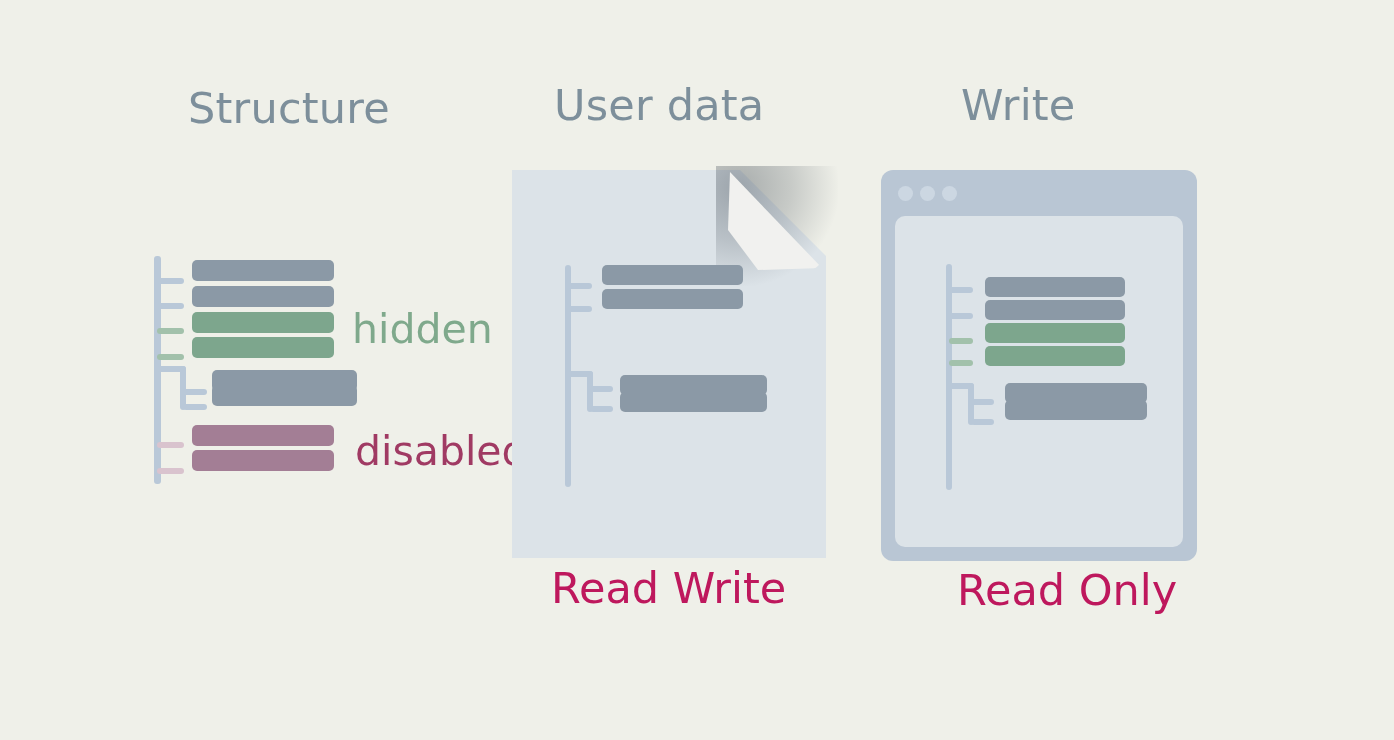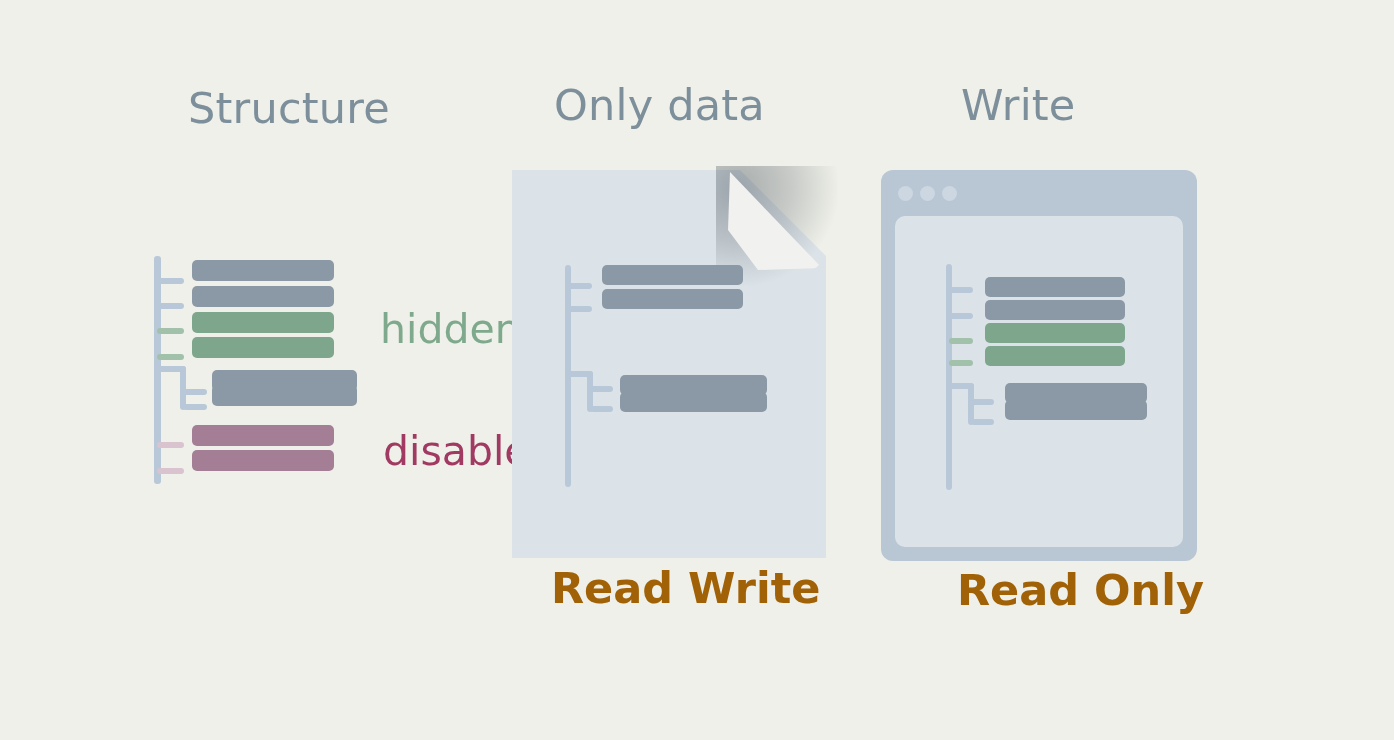--- a/index.html
+++ b/index.html
@@ -22,22 +22,22 @@
     font-size: 43px;
     font-weight: 400;
     color: #7d8f9b;
     letter-spacing: 0.2px;
     white-space: nowrap;
     text-align: center;
   }
   .col-caption {
     position: absolute;
     font-size: 43px;
-    font-weight: 700;
-    color: #a16207;
+    font-weight: 400;
+    color: #be185d;
     white-space: nowrap;
     text-align: left;
   }
 
   
   .trunk {
     position: absolute;
     background: #b9c8d8;
     border-radius: 3px;
   }
@@ -55,21 +55,20 @@
   }
   .bar.gray  { background: #8b99a6; }
   .bar.green { background: #7da68d; }
   .bar.mauve { background: #a37e95; }
 
   
   .annot {
     position: absolute;
     font-size: 41px;
     white-space: nowrap;
-    margin-left: 28px;
   }
   .annot.hidden-label   { color: #7fa98c; }
   .annot.disabled-label { color: #a03a63; }
 
   
   .doc-page {
     position: absolute;
     background: #dce3e8;
   }
   .doc-fold-shadow {
@@ -138,21 +137,21 @@
     <div class="bar mauve" style="left:192px; top:425px; width:142px; height:21px;"></div>
 
     <div class="stub mauve" style="left:157px; top:468px; width:27px; height:6px;"></div>
     <div class="bar mauve" style="left:192px; top:450px; width:142px; height:21px;"></div>
   </div>
 
   <div class="annot hidden-label" style="left:352px; top:305px;">hidden</div>
 
   <div class="annot disabled-label" style="left:355px; top:427px;">disabled</div>
 
-  <div class="col-heading" style="left:554px; top:80px;">Only data</div>
+  <div class="col-heading" style="left:554px; top:80px;">User data</div>
 
   <div>
 
     <div class="doc-page" style="left:512px; top:170px; width:314px; height:388px;
                 clip-path: polygon(0 0, 228px 0, 314px 86px, 314px 388px, 0 388px);"></div>
 
     <div class="doc-fold-shadow" style="left:716px; top:166px; width:122px; height:120px;"></div>
 
     <div class="doc-fold" style="left:728px; top:172px; width:94px; height:98px;
                 clip-path: polygon(2px 0, 94px 96px, 30px 98px, 0 58px);

